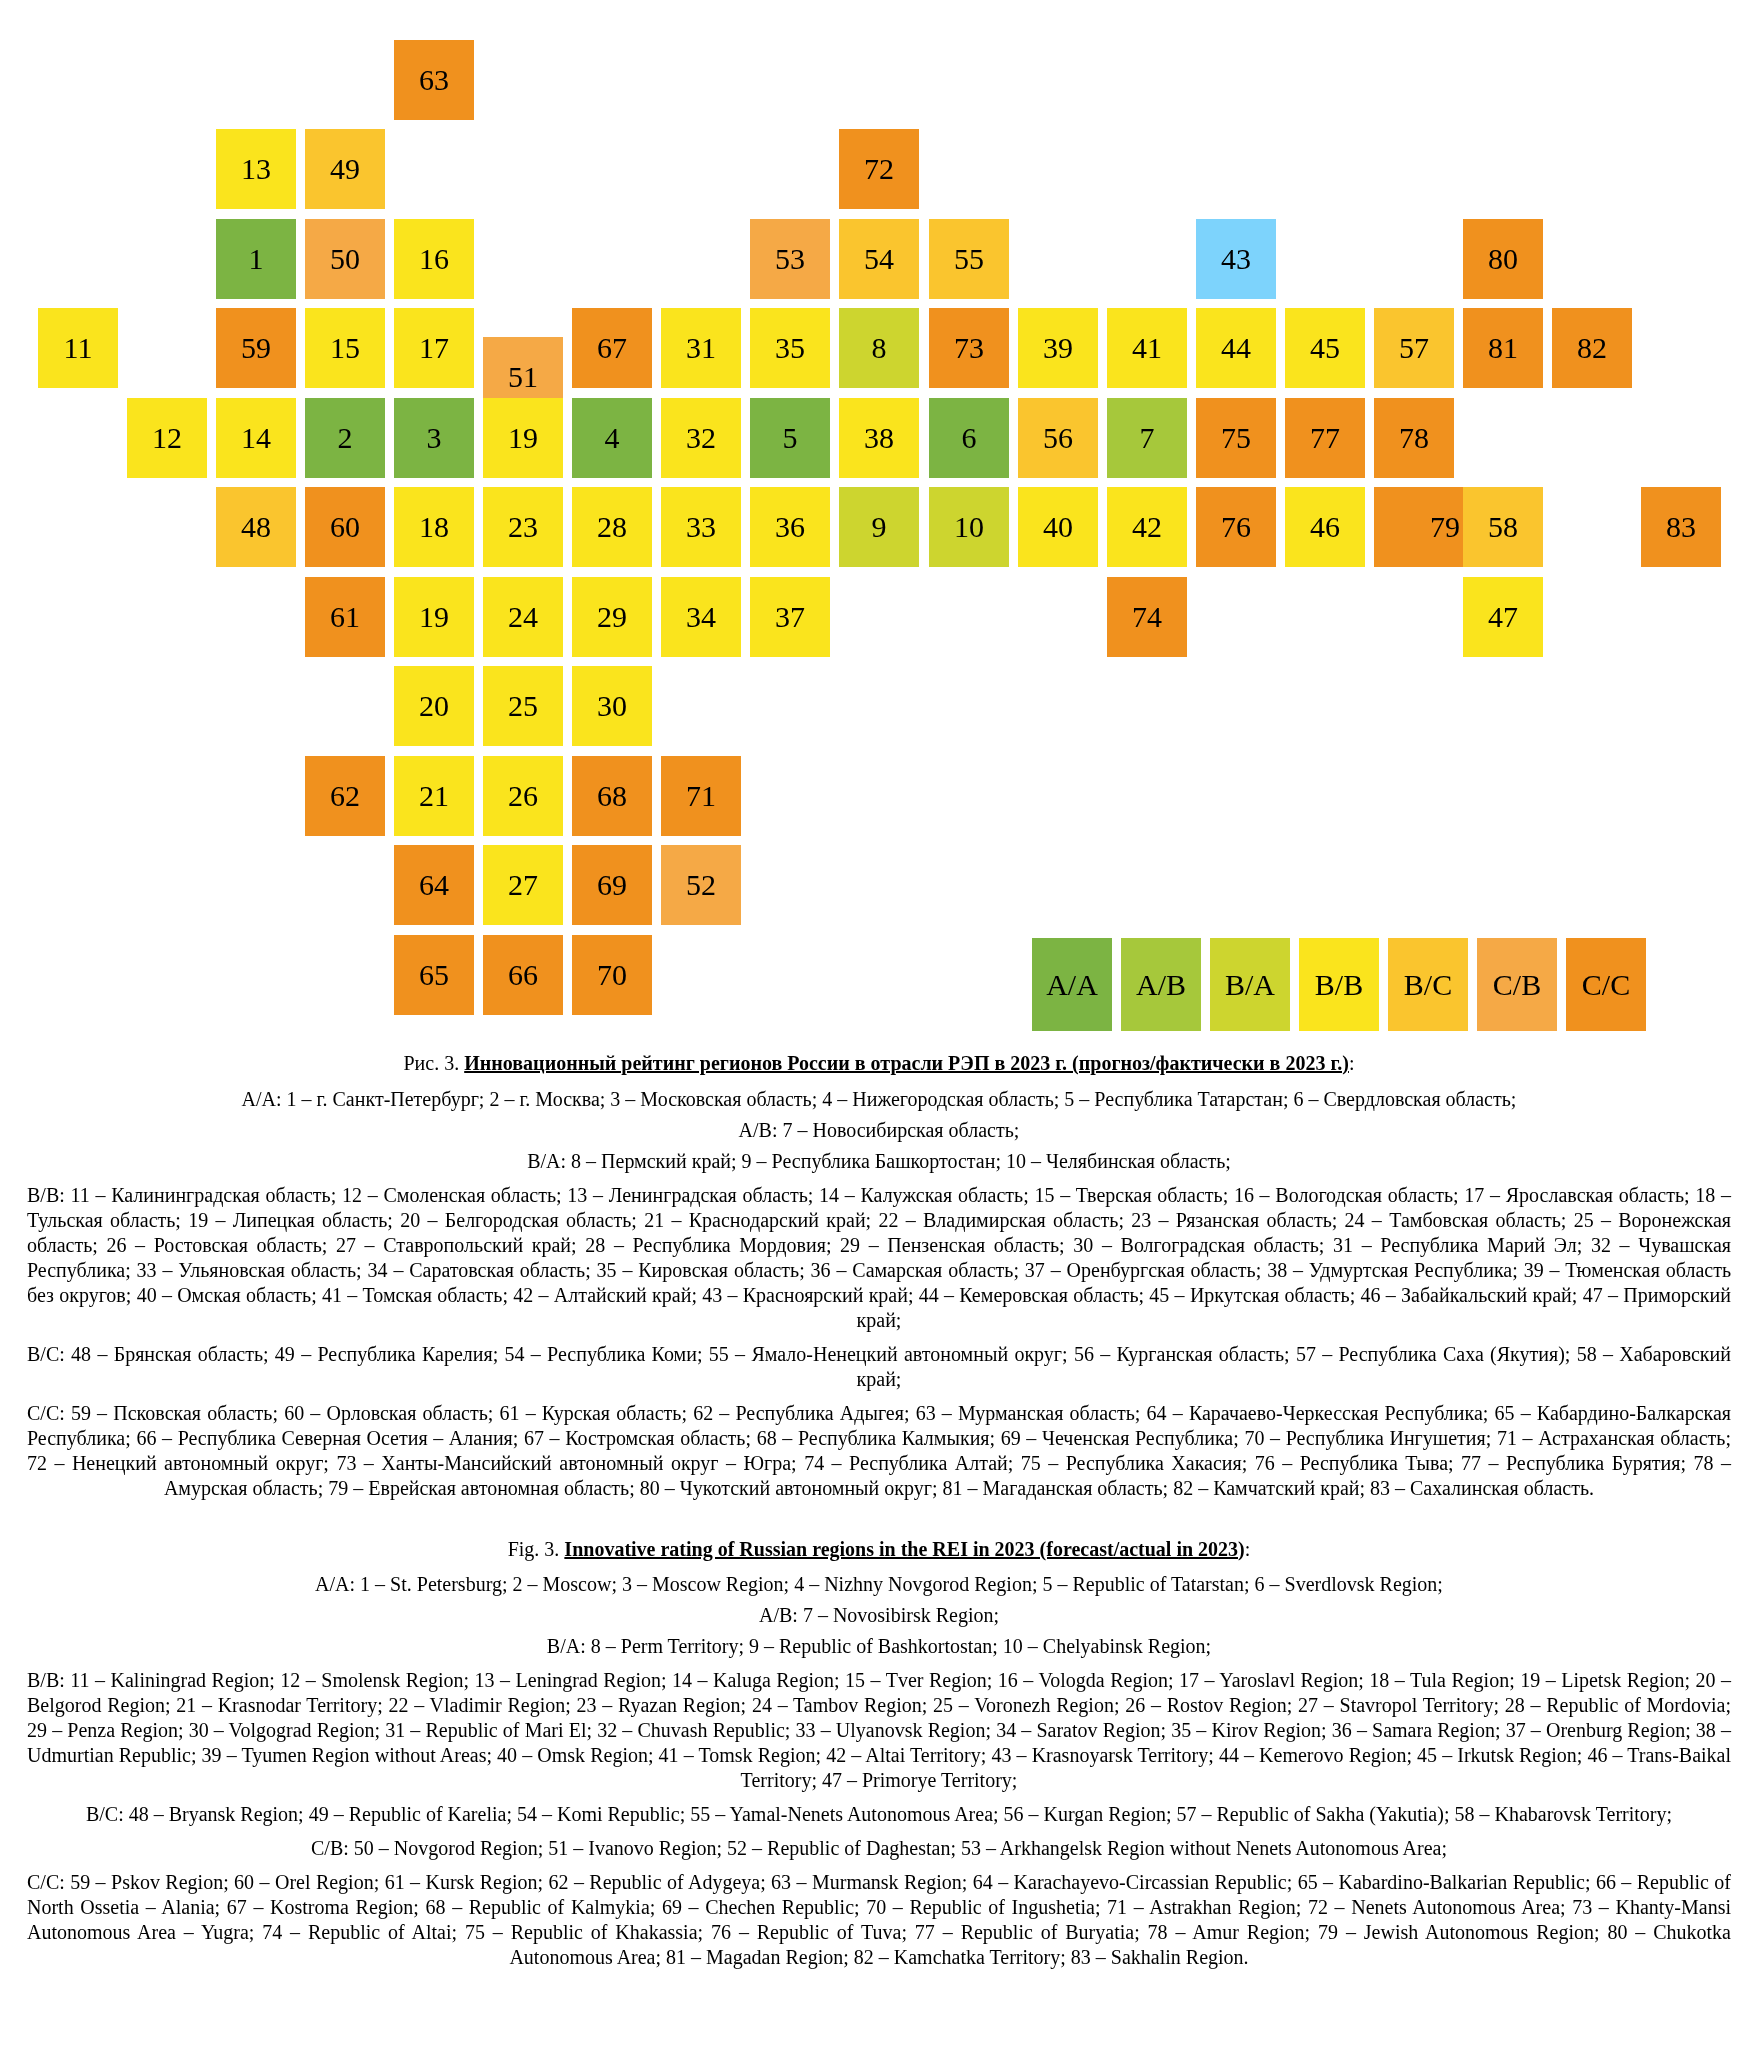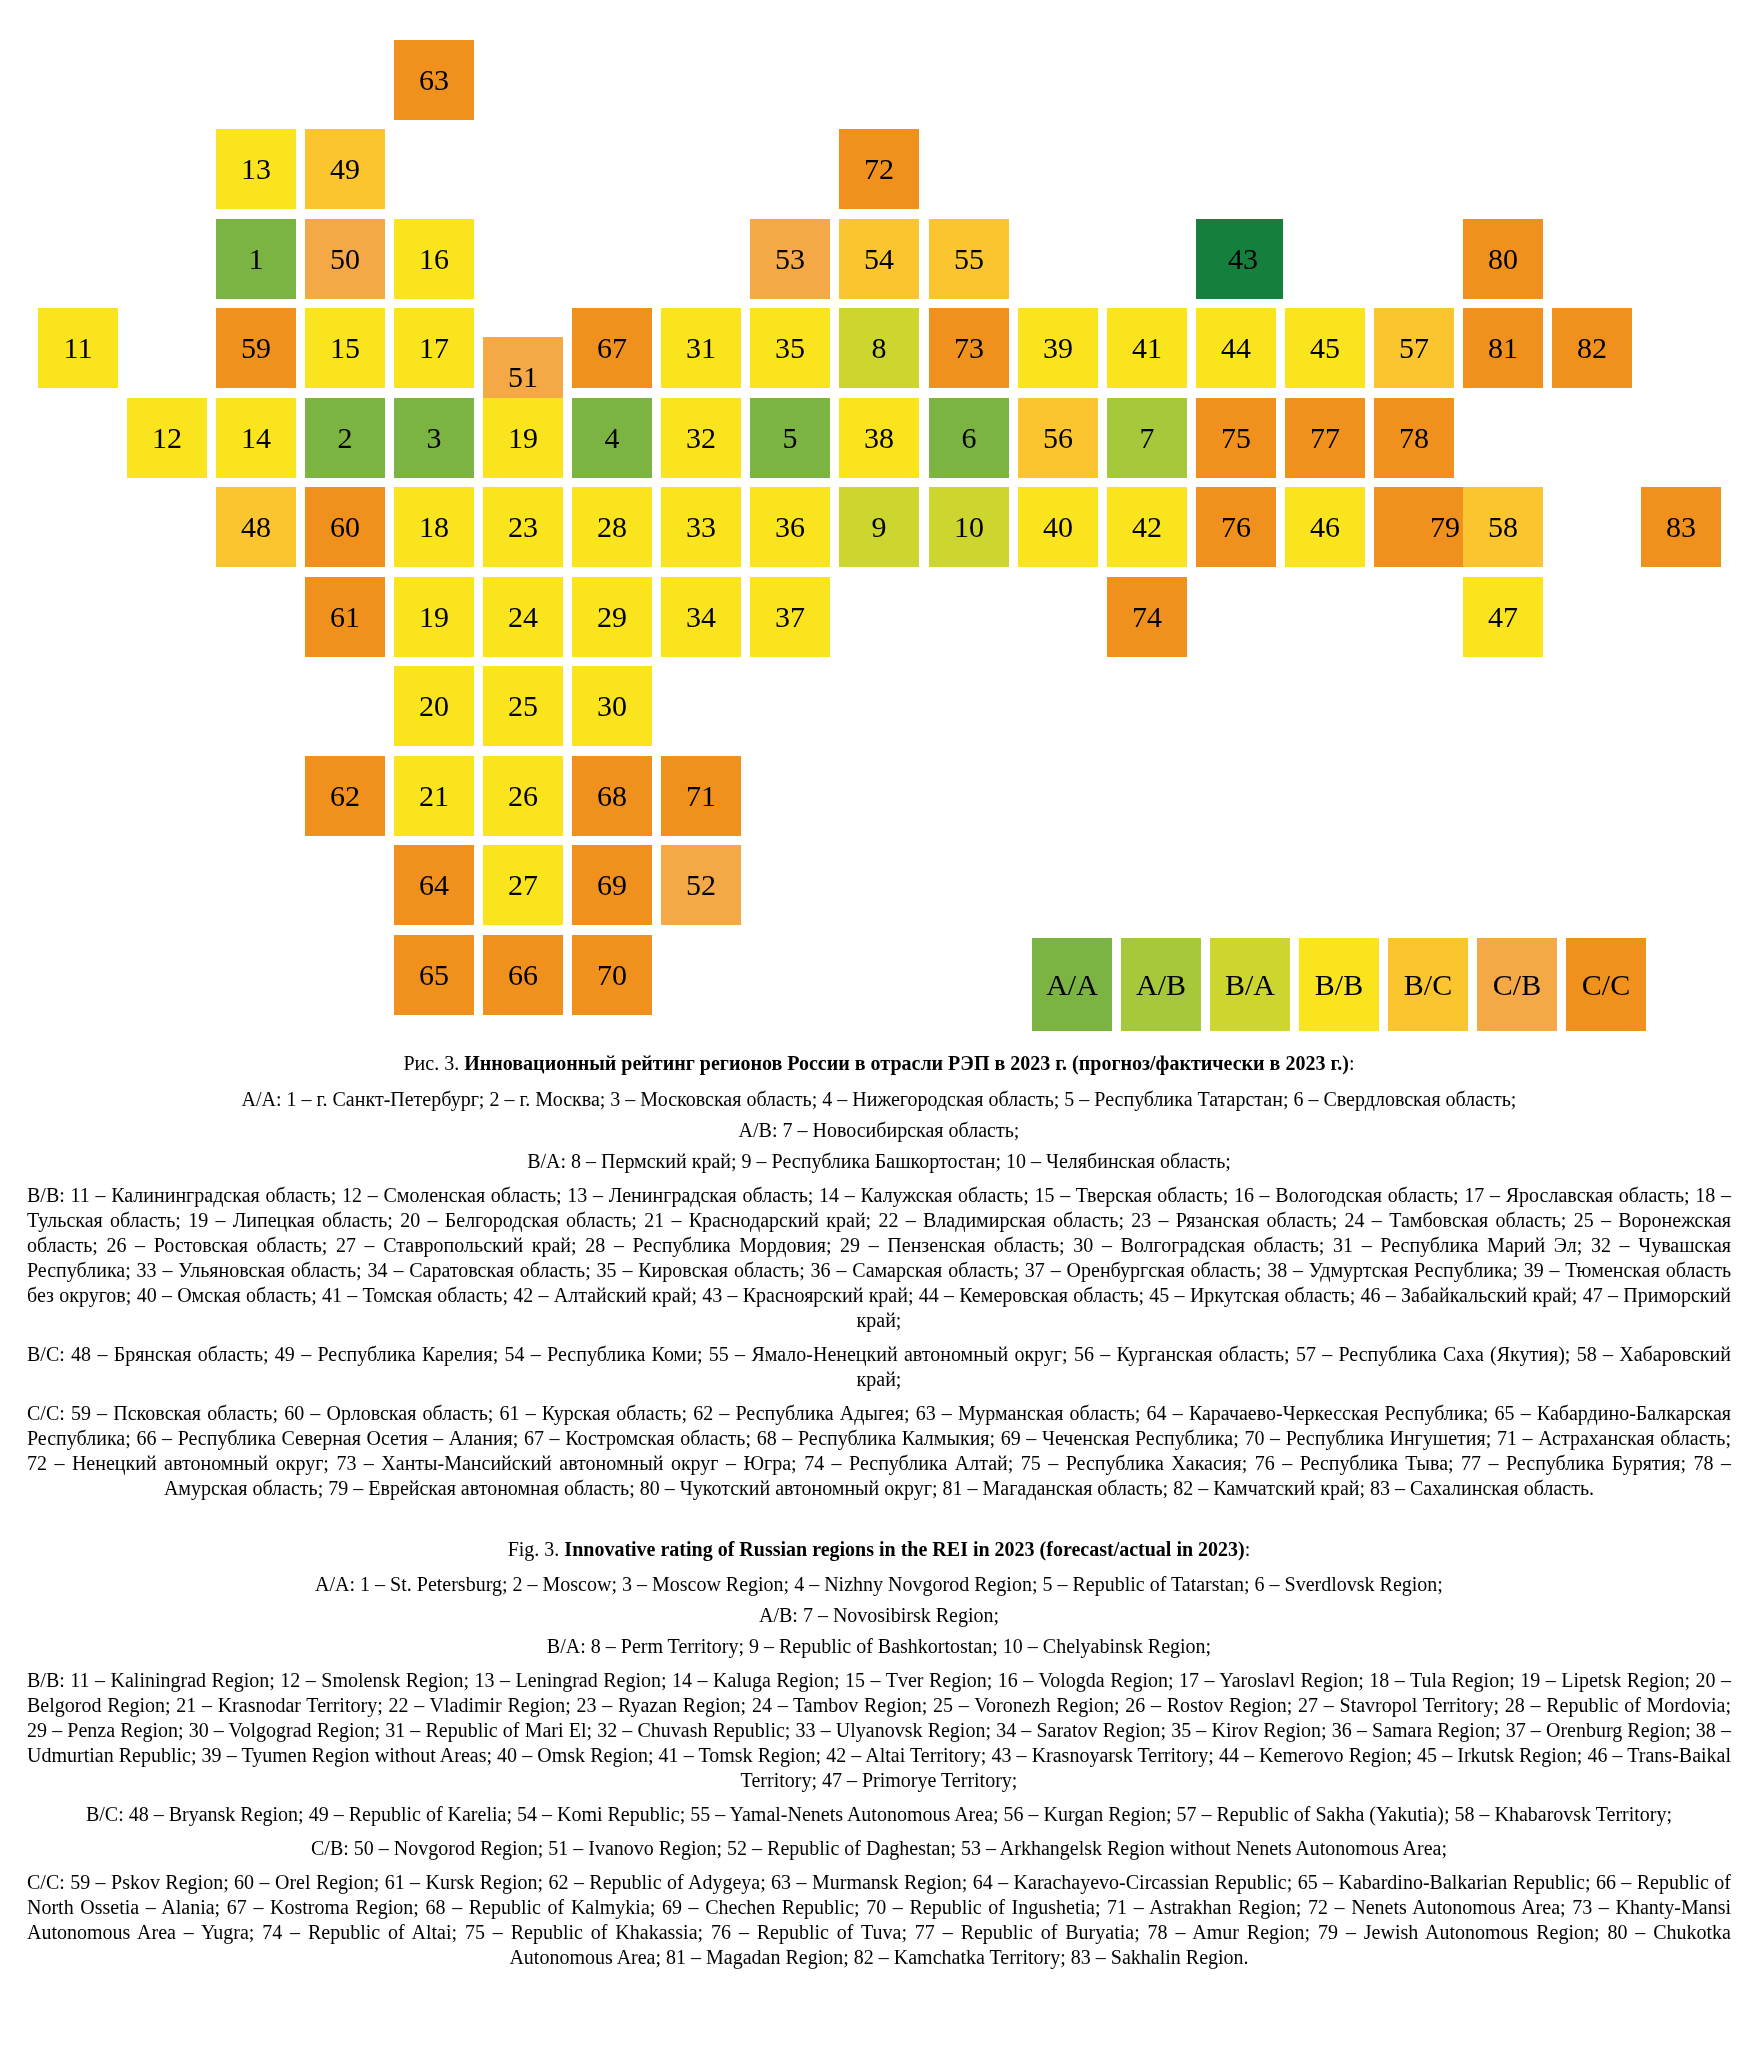--- a/index.html
+++ b/index.html
@@ -8,39 +8,39 @@
   #tile-map{position:absolute;left:0;top:0;width:1758px;height:1023px;}
   .tile{position:absolute;width:80px;height:80px;display:flex;align-items:center;justify-content:center;
         font-size:30px;line-height:1;color:#000;}
   .legend-sq{position:absolute;width:80px;height:93px;display:flex;align-items:center;justify-content:center;
         font-size:30px;line-height:1;color:#000;}
   #captions{position:absolute;top:1051px;left:0;right:0;padding:0 27px;box-sizing:border-box;}
   .c-title{font-size:20px;line-height:25px;text-align:center;margin:0 0 10.5px 0;}
   .c-line{font-size:20px;line-height:25px;text-align:center;margin:6px 0;}
   .c-para{font-size:20px;line-height:25px;text-align:justify;text-align-last:center;margin:9px 0;}
   .block-gap{margin-top:36px;}
-  b{font-weight:bold;}
+  b{font-weight:bold;text-decoration:underline;}
 </style>
 </head>
 <body>
 
 <div id="page">
 
   <div id="tile-map">
       <div class="tile" style="left: 394px; top: 40px; background: rgb(240, 145, 30);">63</div>
       <div class="tile" style="left: 216px; top: 129px; background: rgb(250, 228, 29);">13</div>
       <div class="tile" style="left: 305px; top: 129px; background: rgb(250, 197, 46);">49</div>
       <div class="tile" style="left: 839px; top: 129px; background: rgb(240, 145, 30);">72</div>
       <div class="tile" style="left: 216px; top: 219px; background: rgb(124, 180, 67);">1</div>
       <div class="tile" style="left: 305px; top: 219px; background: rgb(245, 169, 70);">50</div>
       <div class="tile" style="left: 394px; top: 219px; background: rgb(250, 228, 29);">16</div>
       <div class="tile" style="left: 750px; top: 219px; background: rgb(245, 169, 70);">53</div>
       <div class="tile" style="left: 839px; top: 219px; background: rgb(250, 197, 46);">54</div>
       <div class="tile" style="left: 929px; top: 219px; background: rgb(250, 197, 46);">55</div>
-      <div class="tile" style="left: 1196px; top: 219px; background: #15803d; padding-left: 7px;">43</div>
+      <div class="tile" style="left: 1196px; top: 219px; background: #7dd3fc;">43</div>
       <div class="tile" style="left: 1463px; top: 219px; background: rgb(240, 145, 30);">80</div>
       <div class="tile" style="left: 38px; top: 308px; background: rgb(250, 228, 29);">11</div>
       <div class="tile" style="left: 216px; top: 308px; background: rgb(240, 145, 30);">59</div>
       <div class="tile" style="left: 305px; top: 308px; background: rgb(250, 228, 29);">15</div>
       <div class="tile" style="left: 394px; top: 308px; background: rgb(250, 228, 29);">17</div>
       <div class="tile" style="left: 483px; top: 308px; background: rgb(245, 169, 70); margin-top: 29px;">51</div>
       <div class="tile" style="left: 572px; top: 308px; background: rgb(240, 145, 30);">67</div>
       <div class="tile" style="left: 661px; top: 308px; background: rgb(250, 228, 29);">31</div>
       <div class="tile" style="left: 750px; top: 308px; background: rgb(250, 228, 29);">35</div>
       <div class="tile" style="left: 839px; top: 308px; background: rgb(205, 213, 47);">8</div>

